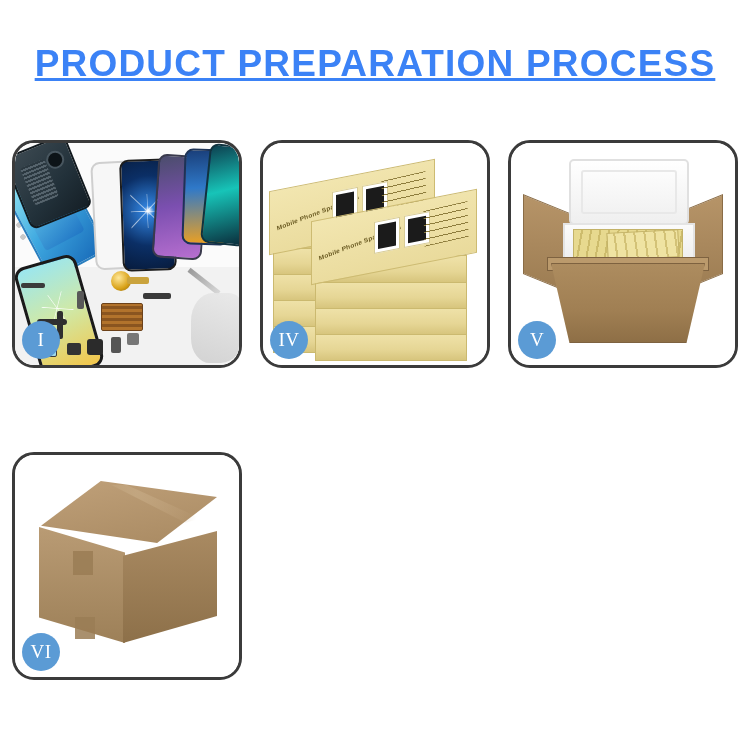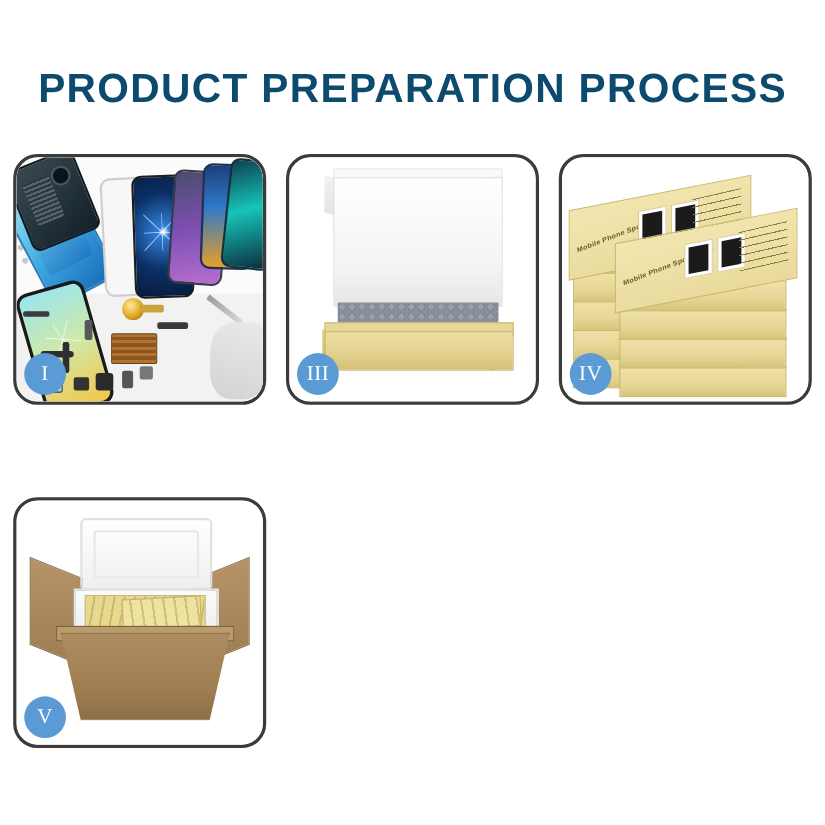--- a/index.html
+++ b/index.html
@@ -6,23 +6,24 @@
   body{
     width:750px;height:750px;background:#ffffff;
     font-family:"Liberation Sans", sans-serif;
     overflow:hidden;position:relative;
   }
   .page{width:750px;height:750px;position:relative;}
 
   
   .header{position:absolute;left:0;top:0;width:750px;text-align:center;}
   .title{
-    font-size:37px;font-weight:700;letter-spacing:1.2px;color:#0c4a6e;
-    margin:0;padding-top:62px;line-height:1.05;
+    font-size:37px;font-weight:700;letter-spacing:1.2px;color:#3b82f6;
+    margin:0;padding-top:45px;line-height:1.05;
     font-family:"Liberation Sans", sans-serif;
+    text-decoration:underline;
   }
   .subtitle{
     font-size:14.5px;color:#1a1a1a;margin:0;padding-top:12px;
     letter-spacing:.1px;font-family:"Liberation Sans", sans-serif;
   }
 
   
   .grid{
     position:absolute;left:12px;top:140px;
     width:726px;height:540px;
@@ -302,34 +303,20 @@
         <div class="part pt-sq4"></div>
         <div class="part pt-sq5"></div>
         <div class="pt-screws"></div>
         <div class="pt-tweezer"></div>
         <div class="pt-hand"></div>
       </div>
       <div class="badge">I</div>
     </div>
 
 
-    <div class="card">
-      <div class="card-inner p3">
-        <div class="lid3-top"></div>
-        <div class="lid3-flapL"></div>
-        <div class="lid3-flapR"></div>
-        <div class="lid3"></div>
-        <div class="wrap3"></div>
-        <div class="box3-cut-l"></div>
-        <div class="box3-cut-r"></div>
-        <div class="box3-lip"></div>
-        <div class="box3-front"></div>
-      </div>
-      <div class="badge">III</div>
-    </div>
 
     <div class="card">
       <div class="card-inner p4">
         <div class="stackwrap">
           <div class="sbox lft" style="top:168px"></div>
           <div class="sbox lft" style="top:142px"></div>
           <div class="sbox lft" style="top:116px"></div>
           <div class="sbox lft" style="top:90px"></div>
           <div class="sbox lft" style="top:64px"></div>
           <div class="sbox rgt" style="top:176px"></div>
@@ -370,15 +357,26 @@
         <div class="foamlid"></div>
         <div class="foambody"></div>
         <div class="ybars"></div>
         <div class="ybars2"></div>
         <div class="cartonlip"></div>
         <div class="cartonfront"></div>
       </div>
       <div class="badge">V</div>
     </div>
 
+    <div class="card">
+      <div class="card-inner p6">
+        <div class="c6-top"></div>
+        <div class="c6-left"></div>
+        <div class="c6-right"></div>
+        <div class="c6-tape"></div>
+        <div class="c6-seal1"></div>
+        <div class="c6-seal2"></div>
+      </div>
+      <div class="badge">VI</div>
+    </div>
 
   </div>
 </div>
 
 </body></html>

